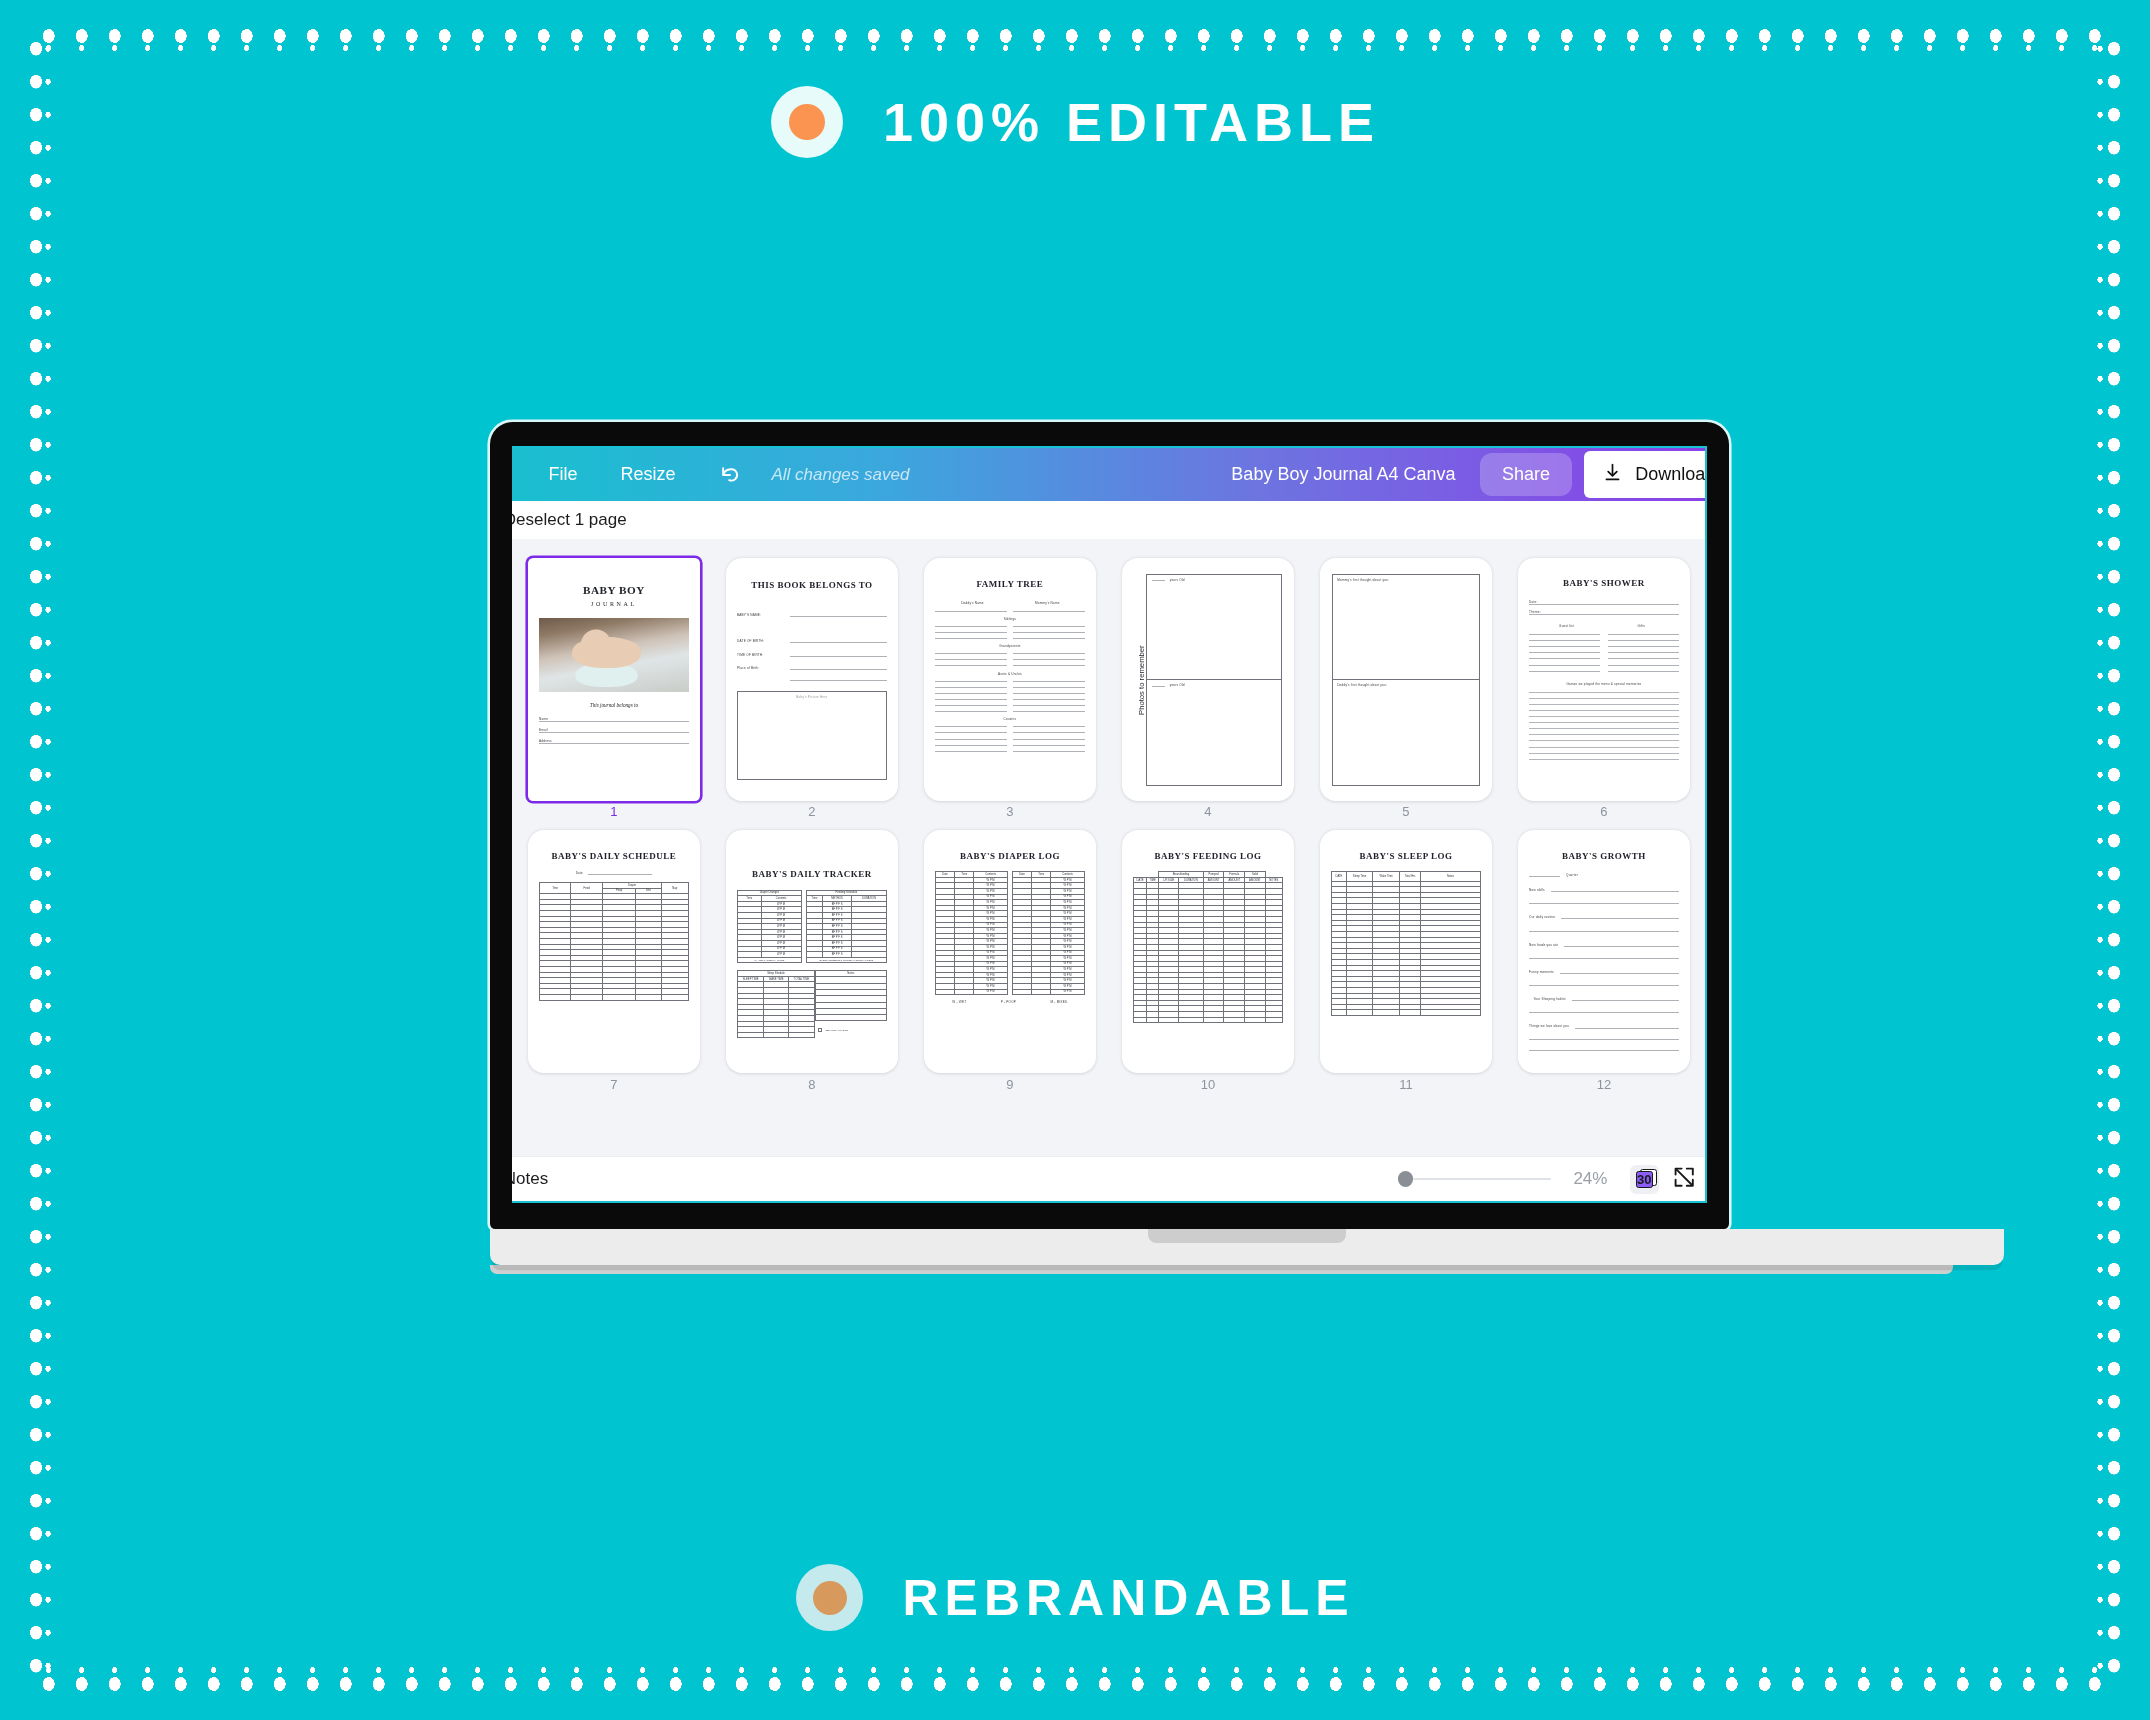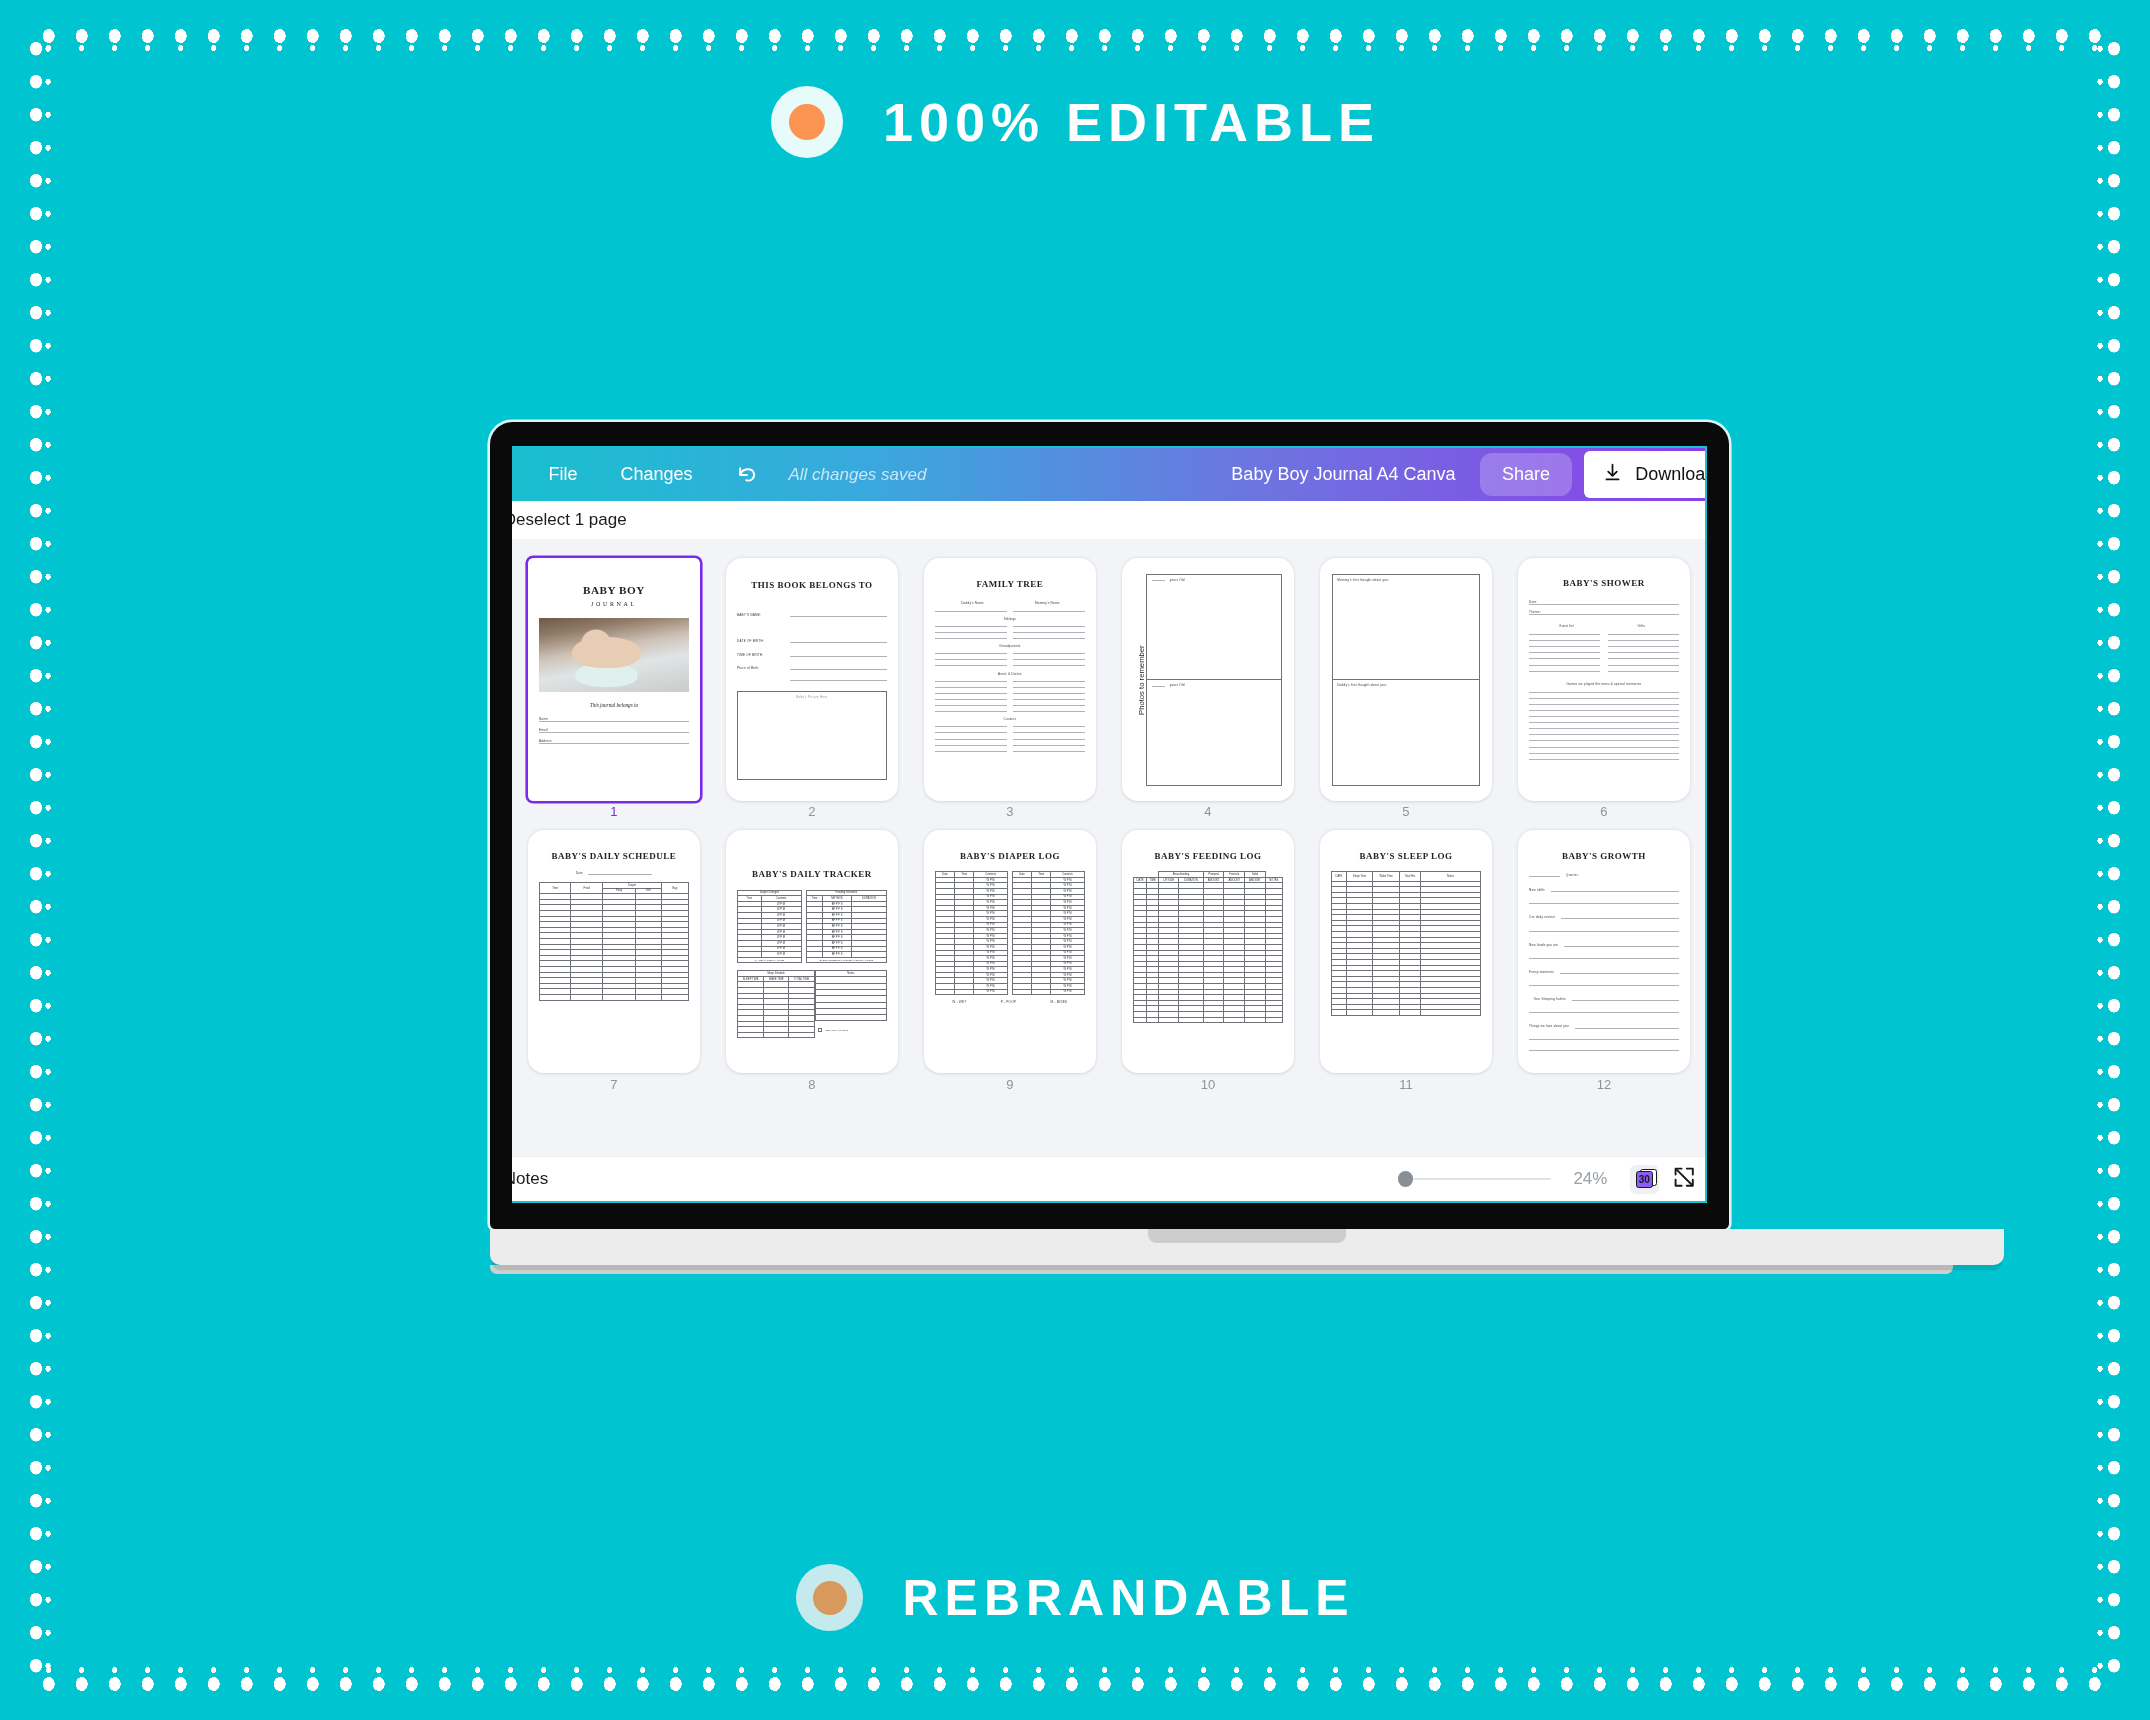--- a/index.html
+++ b/index.html
@@ -198,21 +198,21 @@
   .slider .knob{ width:15.5px; height:15.5px; border-radius:50%; background:#8a8f96; }
   .slider .track{ width:138px; height:2.6px; background:#dfe2e6; border-radius:1.7px; }
   .zoomval{ font-size:17px; color:#9aa0a7; margin-right:22.4px; }
   .pagecount{
     width:29px; height:29px; background:#eef0f3; border-radius:6px;
     display:flex; align-items:center; justify-content:center; margin-right:13.8px;
     position:relative;
   }
   .pc-inner{
     border:1.7px solid #18191b; width:17px; height:17px; border-radius:2.6px;
-    font-size:10px; font-weight:bold; display:flex; align-items:center;
+    font-size:13px; font-weight:bold; display:flex; align-items:center;
     justify-content:center; color:#18191b; background:#8b5cf6; position:relative; z-index:2;
   }
   .pc-shadow{
     position:absolute; width:17px; height:17px; border:1.7px solid #18191b;
     border-radius:2.6px; left:10.3px; top:4.3px; z-index:1; background:#fff;
   }
   .expand{ margin-right:22.4px; color:#18191b; }
 </style>
 </head>
 <body>
@@ -246,21 +246,21 @@
 </div>
 
 <div id="laptop">
   <div class="lid">
     <div class="screen">
 
       <div class="app">
 
         <div class="topbar">
           <div class="tb-item">File</div>
-          <div class="tb-item">Changes</div>
+          <div class="tb-item">Resize</div>
           <div class="tb-undo">
             <svg width="24" height="22.4" viewBox="0 0 28 26" fill="none">
               <path d="M6 6 L6 14 L14 14" stroke="#fff" stroke-width="2.2" fill="none" stroke-linecap="round" stroke-linejoin="round"></path>
               <path d="M6.5 13 C9 6 20 5 22 12 C23.6 17.6 18 22 13 20" stroke="#fff" stroke-width="2.2" fill="none" stroke-linecap="round"></path>
             </svg>
           </div>
           <div class="tb-saved">All changes saved</div>
           <div class="tb-spacer"></div>
           <div class="tb-title">Baby Boy Journal A4 Canva</div>
           <div class="tb-share">Share</div>

